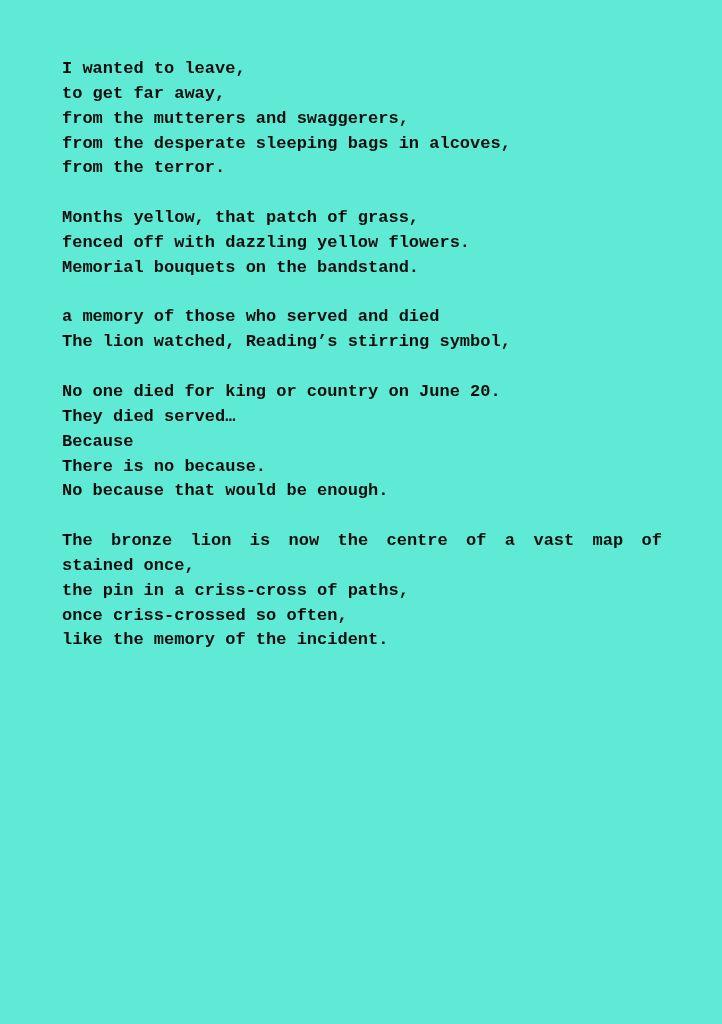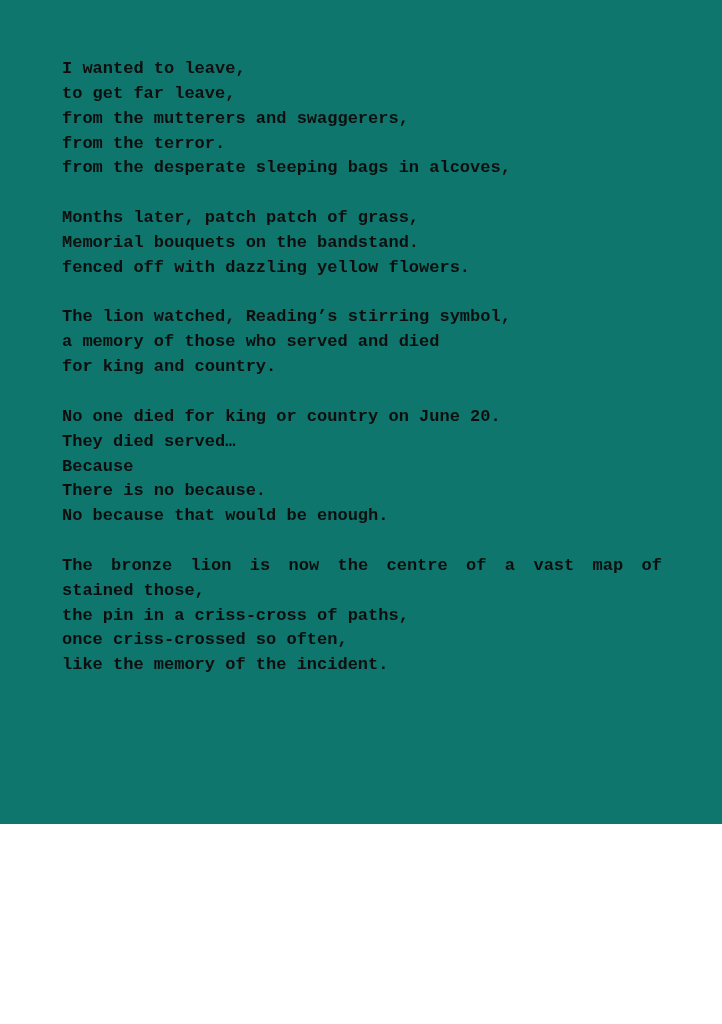--- a/index.html
+++ b/index.html
@@ -3,22 +3,22 @@
 <meta charset="utf-8">
 <style>
   html, body {
     margin: 0;
     padding: 0;
     background: #ffffff;
   }
   .page {
     position: relative;
     width: 722px;
-    height: 824px;
-    background: #0f766e;
+    height: 1024px;
+    background: #5eead4;
     overflow: hidden;
   }
   .poem {
     position: absolute;
     left: 62px;
     top: 57px;
     width: 600px;
     font-family: "Liberation Mono", "DejaVu Sans Mono", monospace;
     font-size: 17px;
     font-weight: 600;
@@ -43,48 +43,47 @@
   }
 </style>
 </head>
 <body>
 
 <div class="page">
   <div class="poem">
 
     <div class="stanza">
       <div class="line">I wanted to leave,</div>
-      <div class="line">to get far leave,</div>
+      <div class="line">to get far away,</div>
       <div class="line">from the mutterers and swaggerers,</div>
+      <div class="line">from the desperate sleeping bags in alcoves,</div>
       <div class="line">from the terror.</div>
-      <div class="line">from the desperate sleeping bags in alcoves,</div>
     </div>
 
     <div class="stanza">
-      <div class="line">Months later, patch patch of grass,</div>
+      <div class="line">Months yellow, that patch of grass,</div>
+      <div class="line">fenced off with dazzling yellow flowers.</div>
       <div class="line">Memorial bouquets on the bandstand.</div>
-      <div class="line">fenced off with dazzling yellow flowers.</div>
     </div>
 
     <div class="stanza">
+      <div class="line">a memory of those who served and died</div>
       <div class="line">The lion watched, Reading’s stirring symbol,</div>
-      <div class="line">a memory of those who served and died</div>
-      <div class="line">for king and country.</div>
     </div>
 
     <div class="stanza">
       <div class="line">No one died for king or country on June 20.</div>
       <div class="line">They died served…</div>
       <div class="line">Because</div>
       <div class="line">There is no because.</div>
       <div class="line">No because that would be enough.</div>
     </div>
 
     <div class="stanza">
       <div class="line justified">The bronze lion is now the centre of a vast map of</div>
-      <div class="line">stained those,</div>
+      <div class="line">stained once,</div>
       <div class="line">the pin in a criss-cross of paths,</div>
       <div class="line">once criss-crossed so often,</div>
       <div class="line">like the memory of the incident.</div>
     </div>
 
   </div>
 </div>
 
 </body></html>

